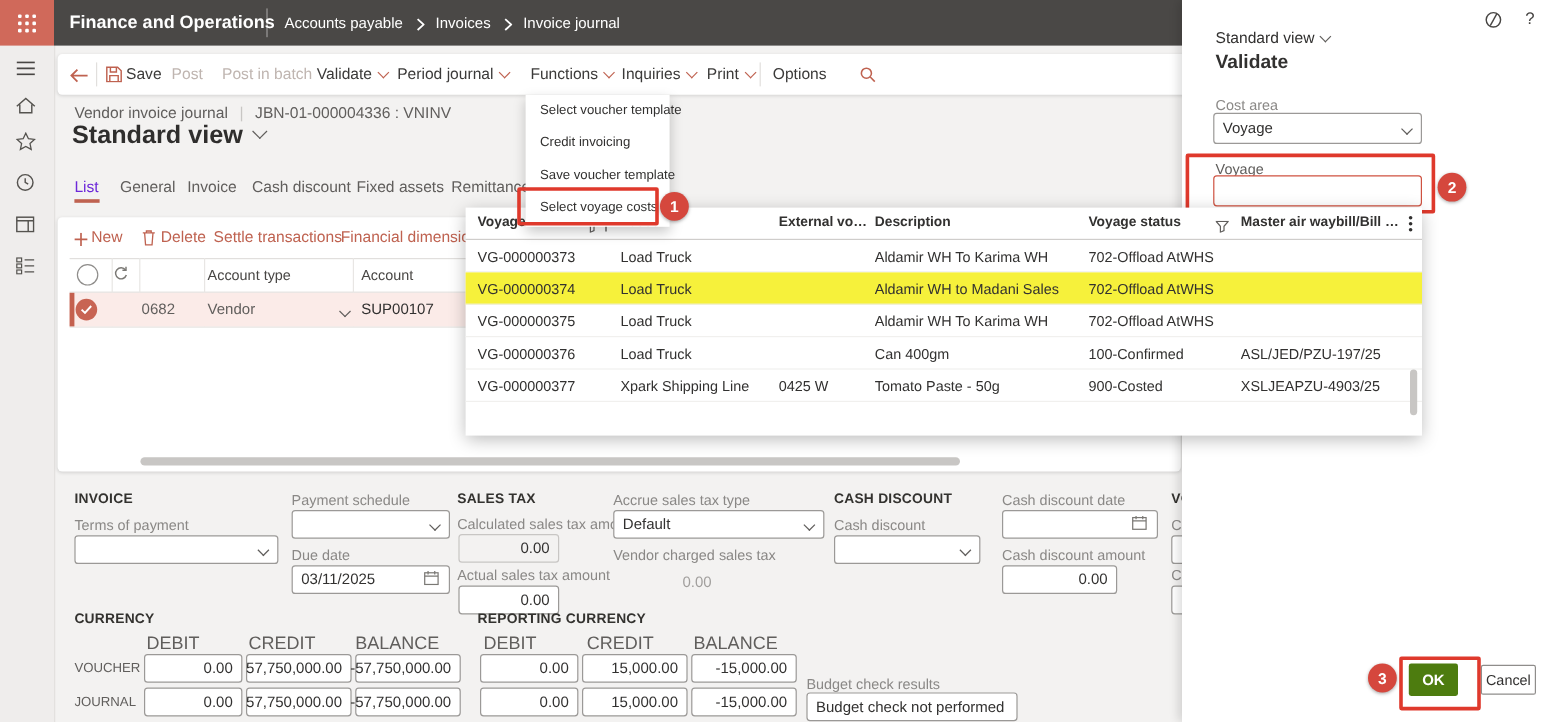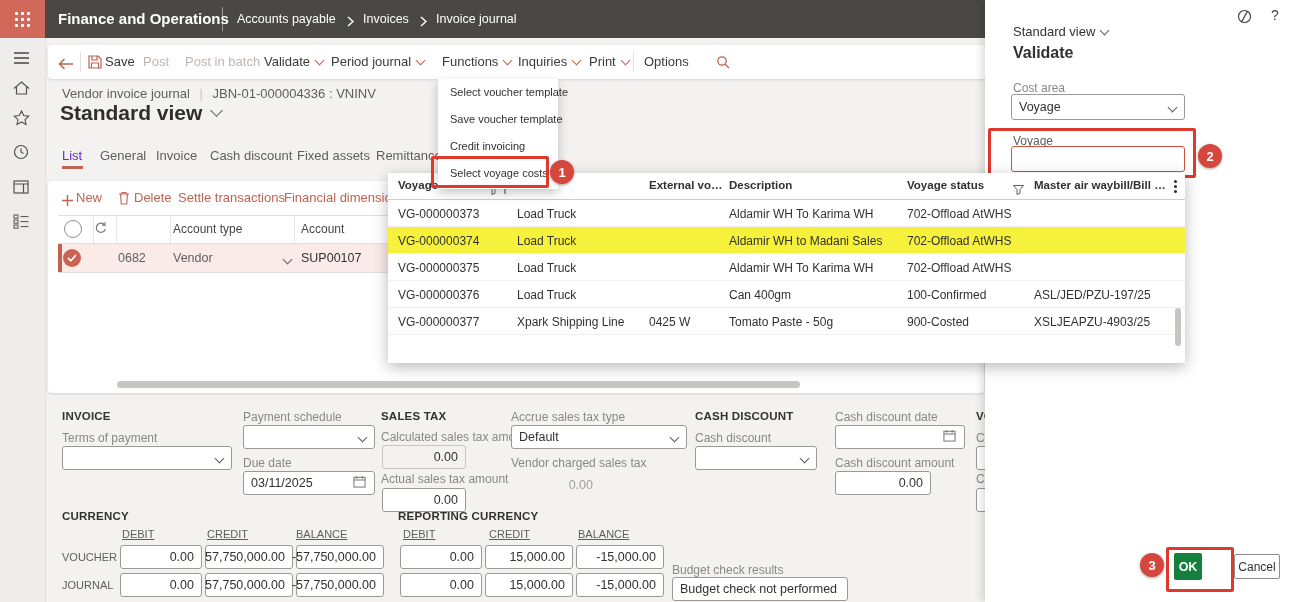--- a/index.html
+++ b/index.html
@@ -54,25 +54,25 @@
   .pcell{position:absolute;top:7px;font-size:12px;color:#323130;white-space:nowrap;overflow:hidden;text-overflow:ellipsis;}
   .vthumb{position:absolute;left:787px;top:135px;width:6px;height:38px;background:#c8c6c4;border-radius:3px;}
   .dots3{position:absolute;left:786px;top:7px;width:3px;height:3px;background:#323130;border-radius:50%;box-shadow:0 5px 0 #323130,0 10px 0 #323130;}
   
   .seclbl{position:absolute;font-size:11.5px;font-weight:bold;color:#33322f;letter-spacing:.2px;}
   .flbl{position:absolute;font-size:12px;color:#8a8886;white-space:nowrap;}
   .field{position:absolute;height:24px;background:#fff;border:1px solid #9b9997;border-radius:3px;font-size:12.5px;color:#323130;display:flex;align-items:center;padding:0 7px;box-sizing:border-box;}
   .field.num{justify-content:flex-end;}
   .field.gray{background:#f3f2f1;border-color:#c8c6c4;}
   .field .dd{position:absolute;right:8px;}
-  .curh{position:absolute;font-size:11px;color:#605e5c;text-decoration:underline;}
+  .curh{position:absolute;font-size:15px;color:#605e5c;}
   .curl{position:absolute;font-size:11px;color:#605e5c;}
   
   .panel{position:absolute;left:985px;top:0;width:305px;height:602px;background:#fff;box-shadow:-3px 0 8px rgba(0,0,0,.14);z-index:30;}
-  .okbtn{position:absolute;left:189px;top:553px;width:28px;height:27px;background:#15803d;border-radius:2px;color:#fff;font-size:12.5px;font-weight:bold;display:flex;align-items:center;justify-content:center;cursor:pointer;}
+  .okbtn{position:absolute;left:189px;top:553px;width:41px;height:27px;background:#4d7c0f;border-radius:2px;color:#fff;font-size:12.5px;font-weight:bold;display:flex;align-items:center;justify-content:center;cursor:pointer;}
   .cancelbtn{position:absolute;left:249px;top:554px;width:46px;height:25px;background:#fff;border:1px solid #8f8d8b;border-radius:2px;font-size:12px;color:#323130;display:flex;align-items:center;justify-content:center;box-sizing:border-box;cursor:pointer;}
   
   .annobox{position:absolute;border:3px solid #df392c;z-index:50;border-radius:2px;}
   .stepc{position:absolute;width:24px;height:24px;border-radius:50%;background:#d5473d;color:#fff;font-weight:bold;font-size:13px;display:flex;align-items:center;justify-content:center;z-index:51;box-shadow:0 1px 3px rgba(0,0,0,.35);}
 </style>
 </head>
 <body>
 
 <div class="stage">
 
@@ -371,21 +371,21 @@
         <span class="pcell" style="left:261px;width:75px">0425 W</span>
         <span class="pcell" style="left:341px;width:172px">Tomato Paste - 50g</span>
         <span class="pcell" style="left:519px;width:122px">900-Costed</span>
         <span class="pcell" style="left:646px;width:135px">XSLJEAPZU-4903/25</span>
     </div>
     <div class="vthumb"></div>
   </div>
 
   <div class="menu">
     <div class="mitem">Select voucher template</div>
+    <div class="mitem">Credit invoicing</div>
     <div class="mitem">Save voucher template</div>
-    <div class="mitem">Credit invoicing</div>
     <div class="mitem">Select voyage costs</div>
   </div>
 
   <div class="annobox" style="left:431px;top:156px;width:112px;height:26px"></div>
   <div class="stepc" style="left:550px;top:160px">1</div>
 
 </div>
 
 </body></html>

